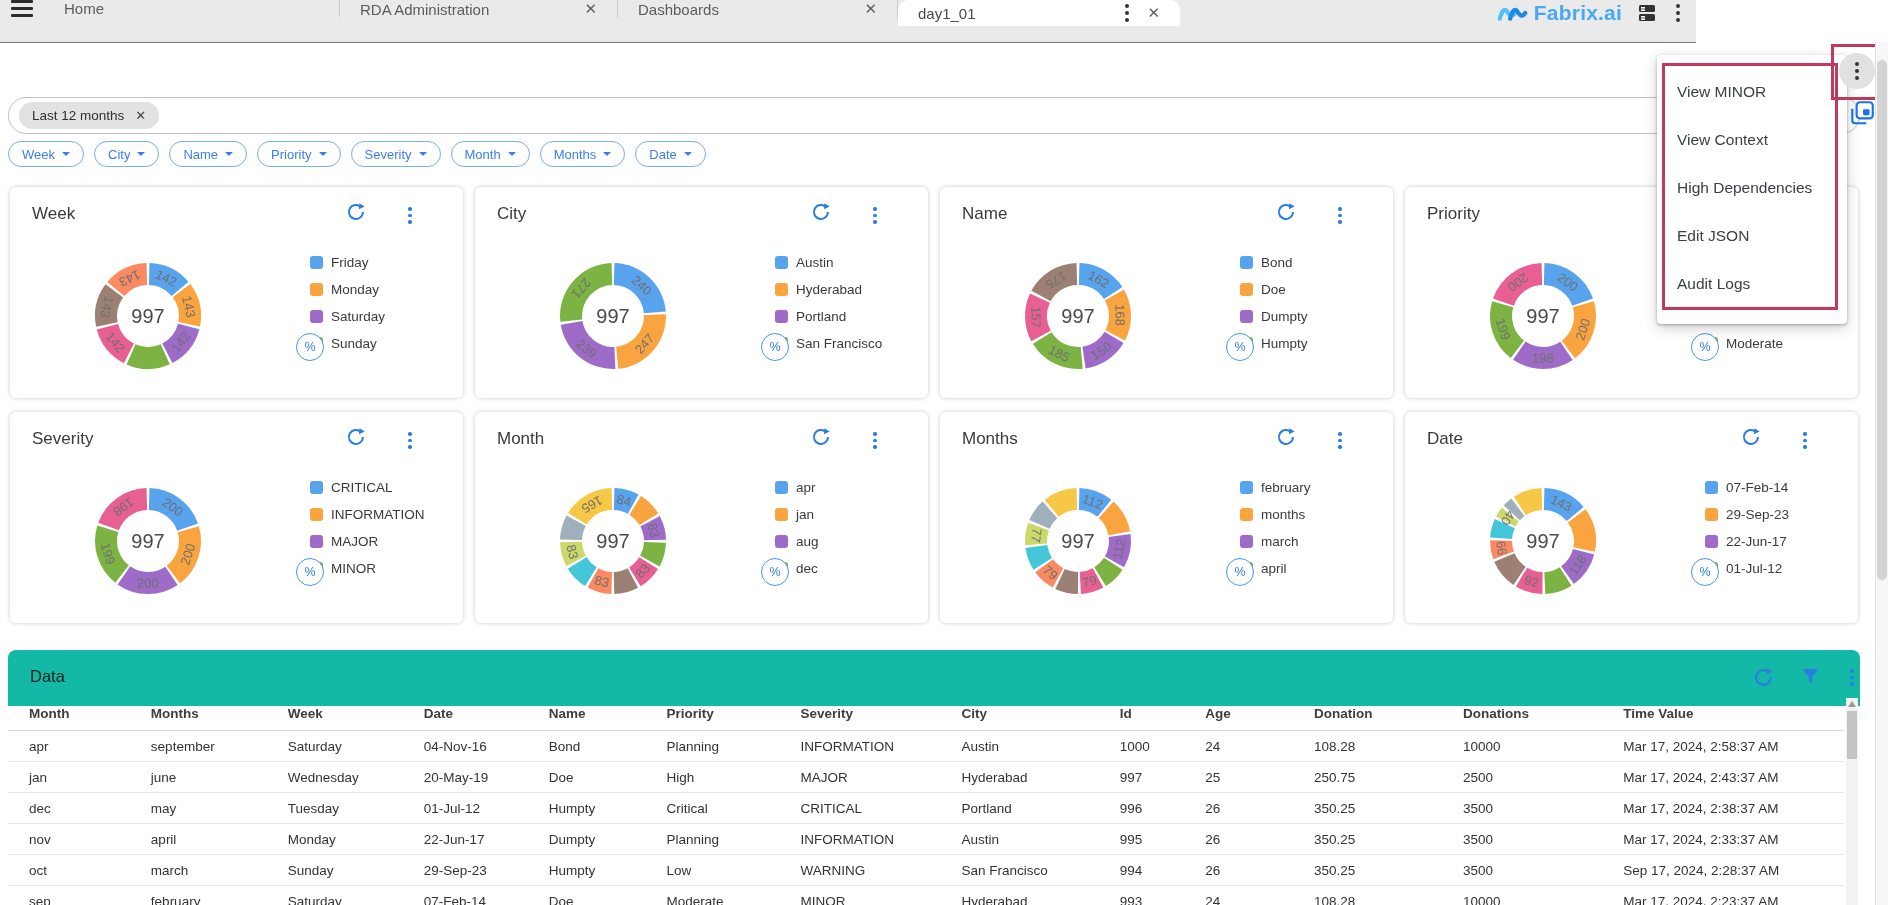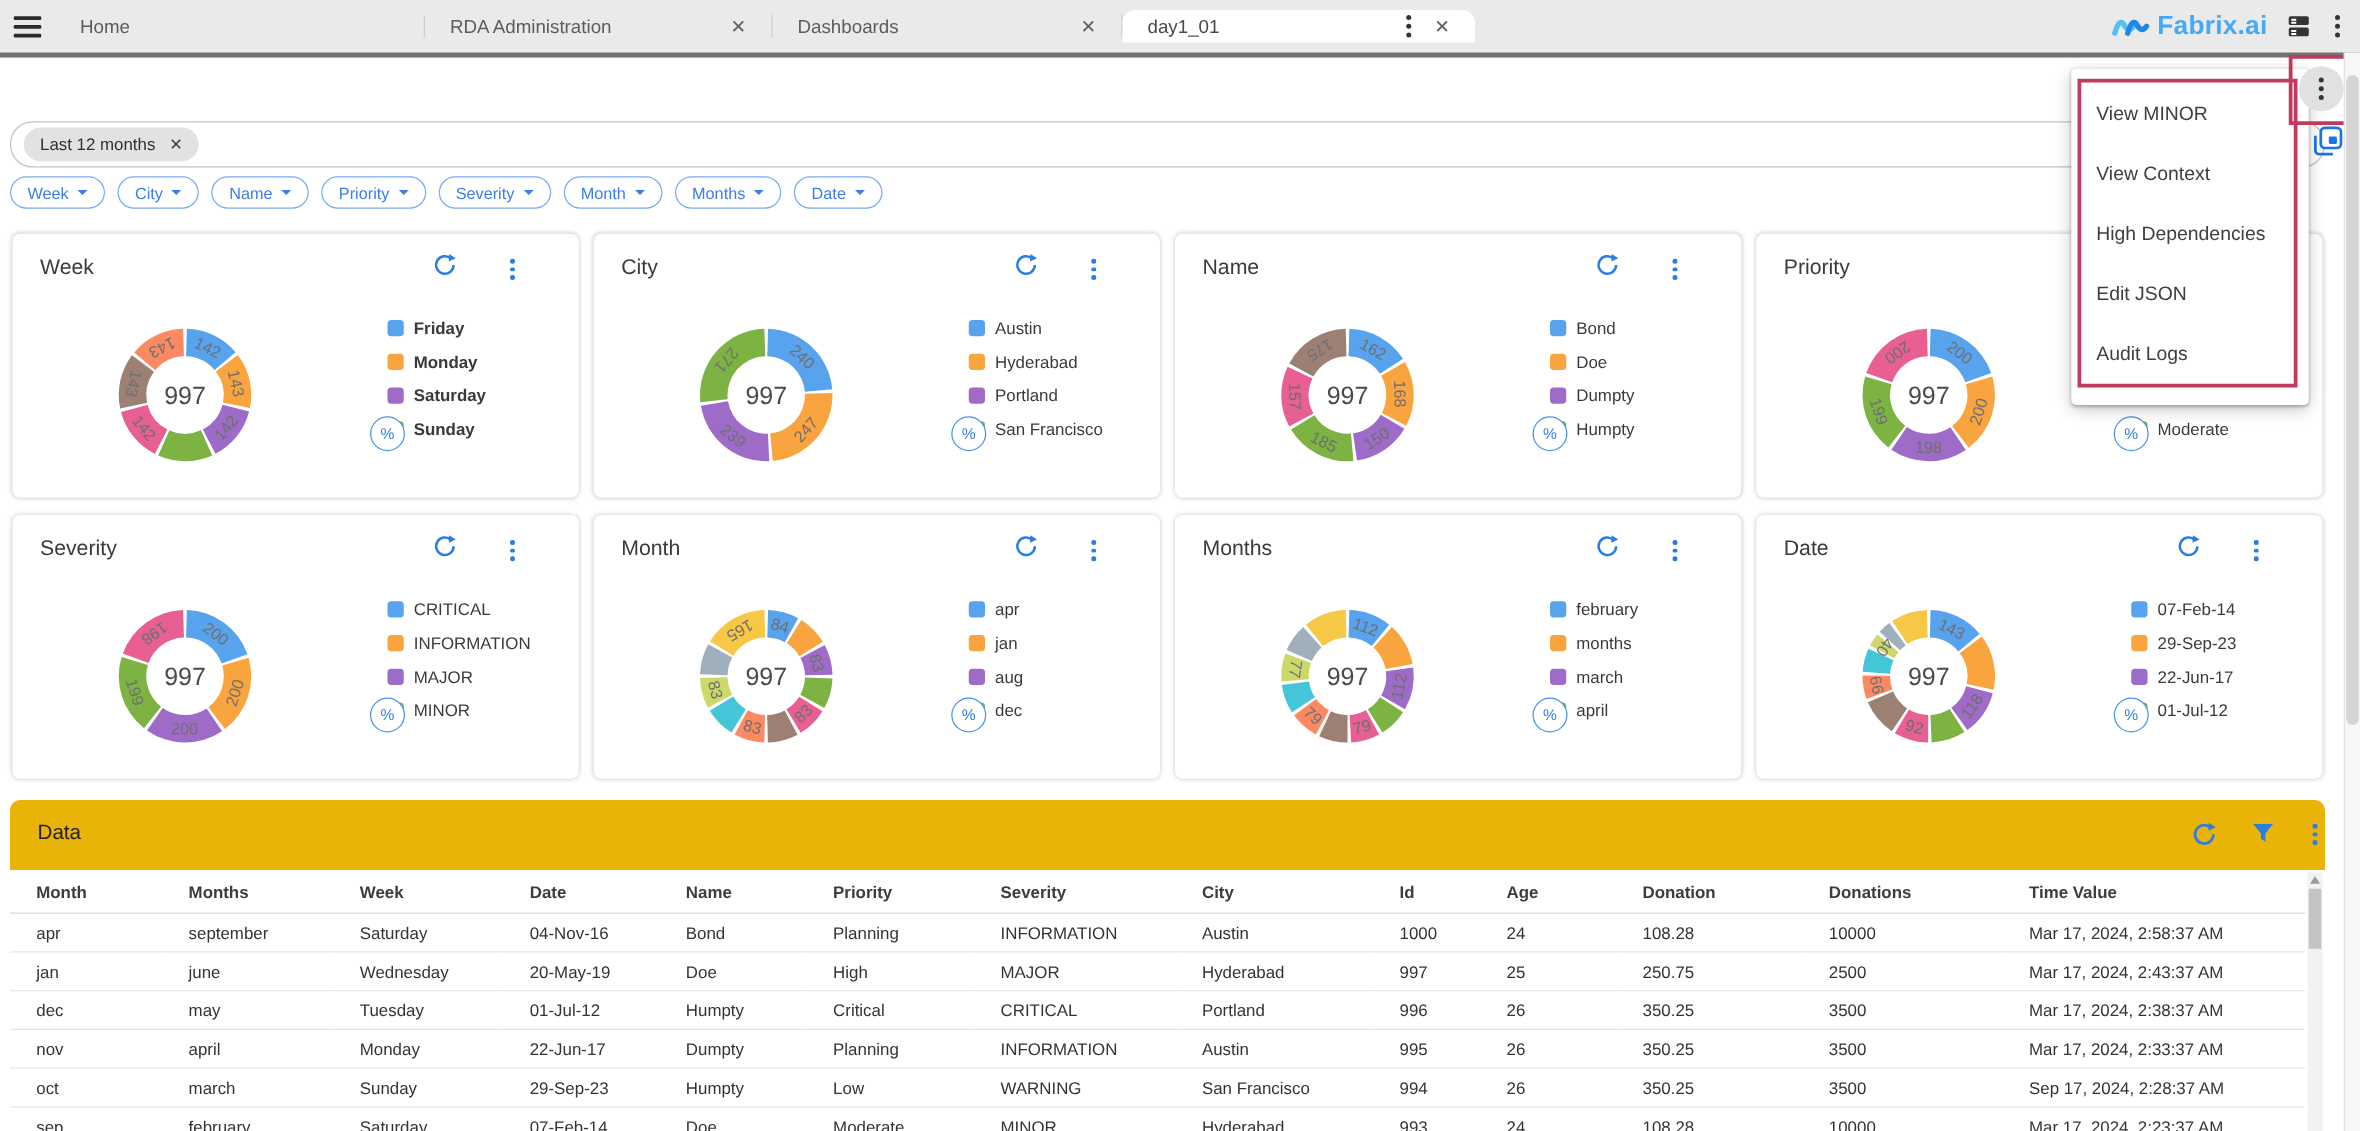--- a/index.html
+++ b/index.html
@@ -1,21 +1,21 @@
 <!DOCTYPE html>
 <html><head>
 <meta charset="utf-8">
 <style>
   html,body{margin:0;padding:0}
   body{width:1888px;height:905px;overflow:hidden;position:relative;background:#fff;
        font-family:"Liberation Sans",sans-serif;-webkit-font-smoothing:antialiased}
 
   
-  .tabbar{position:absolute;left:0;top:0;width:1888px;height:42px;background:#eaeaea;
-          border-bottom:4px solid #737373;display:flex;align-items:center;z-index:5}
+  .tabbar{position:absolute;left:0;top:0;width:1696px;height:42px;background:#eaeaea;
+          border-bottom:1px solid #737373;display:flex;align-items:flex-start;z-index:5}
   .hamburger{width:44px;display:flex;flex-direction:column;justify-content:center;align-items:center;gap:4px;cursor:pointer}
   .hamburger i{width:22px;height:3px;background:#2b2b2b;border-radius:1px}
   .tab{display:flex;align-items:center;padding:0 20px;font-size:15px;color:#5c5c5c;box-sizing:border-box;cursor:pointer}
   .tab .lbl{flex:1;white-space:nowrap;overflow:hidden}
   .tab-sep{border-right:1px solid #cdcdcd}
   .tab-home{width:296px}.tab-rda{width:278px}.tab-dash{width:280px}
   .tab-active{width:282px;background:#fff;border-radius:10px 10px 0 0;color:#4a4a4a}
   .tab-close{font-size:15px;color:#5f5f5f;margin-left:14px;cursor:pointer}
   .kebab{display:inline-flex;flex-direction:column;gap:3px;cursor:pointer;padding:4px}
   .kebab i{width:4px;height:4px;border-radius:50%;background:#333}
@@ -58,21 +58,21 @@
   .seg-label{fill:#6f6f6f;font-size:13px;text-anchor:middle}
   .donut-total{fill:#4a4a4a;font-size:20px;text-anchor:middle}
   .legend{position:absolute;left:300px;top:62px}
   .legend-item{height:27px;display:flex;align-items:center;gap:8px;font-size:13.5px;color:#3a3a3a}
   .swatch{width:13px;height:13px;border-radius:3px;flex:none}
   .pct{position:absolute;left:286px;top:146px;width:28px;height:28px;border-radius:50%;border:1.5px solid #4596e8;
        background:#fff;color:#2f7fe0;font-size:12.5px;cursor:pointer;display:flex;align-items:center;justify-content:center}
 
   
   .data-panel{position:absolute;left:8px;top:640px;width:1852px;height:265px;background:#fff;z-index:2}
-  .data-head{position:absolute;left:0;top:0;width:100%;height:56px;background:#eab308;border-radius:8px 8px 0 0}
+  .data-head{position:absolute;left:0;top:10px;width:100%;height:56px;background:#14b8a6;border-radius:8px 8px 0 0}
   .data-title{position:absolute;left:22px;top:17px;font-size:16.5px;color:#222}
   .search{position:absolute;left:1472px;top:11px;width:253px;height:34px;border:1px solid #8f8f8f;border-radius:17px;
           display:flex;align-items:center;padding:0 12px;gap:8px;box-sizing:border-box}
   .search input{border:none;outline:none;background:transparent;font-size:13.5px;color:#333;width:100%}
   .search input::placeholder{color:#707070}
   .dp-icon{position:absolute;top:17px;cursor:pointer}
   .tbl{position:absolute;left:0;top:56px;width:1836px;border-collapse:collapse;table-layout:fixed}
   .tbl th{1}
   .tbl th,.tbl td{text-align:left;padding:0 4px 0 21px;font-size:13.5px;white-space:nowrap;overflow:hidden}
   .tbl th{height:34px;color:#3d3d3d;font-weight:700;border-bottom:1px solid #d9d9d9}
@@ -224,21 +224,21 @@
         <text x="97.84870680580798" y="91.17178750460243" dy="4.5" transform="rotate(-51.5 97.8 91.2)" class="seg-label">142</text>
         <path d="M86.76,113.33A53,53 0 0 1 43.54,113.46L52.45,93.35A31,31 0 0 0 77.73,93.27Z" fill="#7cb342"></path>
         <path d="M40.91,112.21A53,53 0 0 1 13.77,78.58L35.03,72.94A31,31 0 0 0 50.91,92.61Z" fill="#e85f94"></path>
         <text x="32.316881417473795" y="91.37828197060094" dy="4.5" transform="rotate(51.1 32.3 91.4)" class="seg-label">142</text>
         <path d="M13.10,75.74A53,53 0 0 1 22.56,33.26L40.17,46.43A31,31 0 0 0 34.64,71.28Z" fill="#9c8074"></path>
         <text x="24.00314083279048" y="55.87544311081417" dy="4.5" transform="rotate(102.5 24.0 55.9)" class="seg-label">143</text>
         <path d="M24.36,30.97A53,53 0 0 1 63.54,12.02L64.15,34.01A31,31 0 0 0 41.23,45.10Z" fill="#fb8a63"></path>
         <text x="46.70877667511147" y="27.1921813737019" dy="4.5" transform="rotate(154.2 46.7 27.2)" class="seg-label">143</text>
         <text x="65" y="65" dy="7" class="donut-total">997</text>
       </svg>
-      <div class="legend" style="padding-top: 0px; font-weight: bold;">
+      <div class="legend" style="padding-top: 0px;">
         <div class="legend-item">
           <span class="swatch" style="background: rgb(87, 163, 238);"></span>
           <span>Friday</span>
         </div>
         <div class="legend-item">
           <span class="swatch" style="background: rgb(249, 164, 63);"></span>
           <span>Monday</span>
         </div>
         <div class="legend-item">
           <span class="swatch" style="background: rgb(158, 107, 201);"></span>

